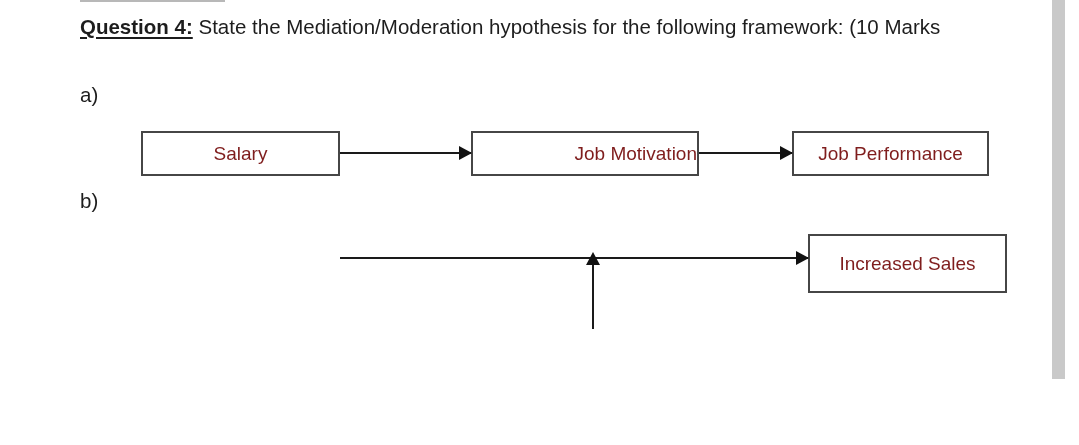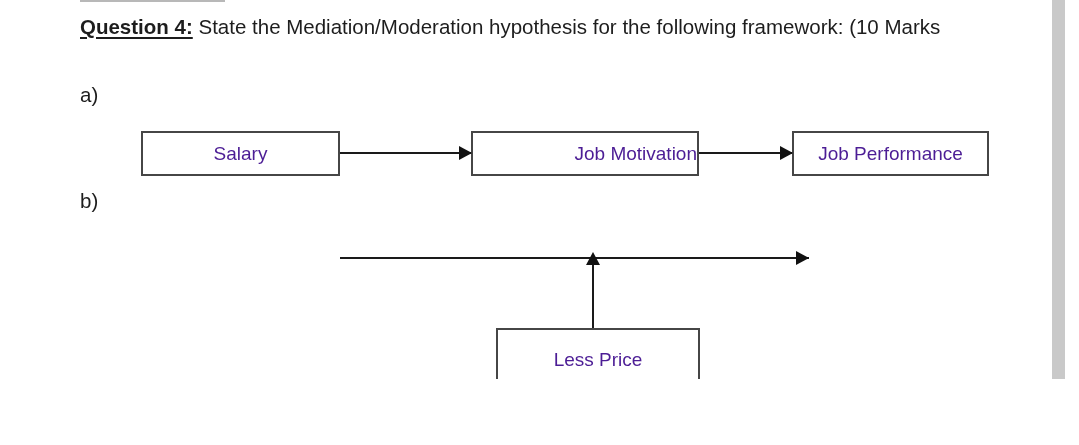--- a/index.html
+++ b/index.html
@@ -64,21 +64,21 @@
   
   .node {
     position: absolute;
     box-sizing: border-box;
     border: 2px solid #464646;
     background: #ffffff;
     display: flex;
     align-items: center;
     justify-content: center;
     font-size: 19px;
-    color: #4c1d95;
+    color: #7f1d1d;
     z-index: 2;
   }
 
   
   .node-salary          { left: 141px; top: 131px; width: 199px; height: 45px; }
   .node-job-motivation  { left: 471px; top: 131px; width: 228px; height: 45px; justify-content: flex-end; }
   .node-job-performance { left: 792px; top: 131px; width: 197px; height: 45px; }
 
   
   .node-product-quality { left: 141px; top: 234px; width: 199px; height: 59px; }
@@ -182,20 +182,20 @@
   <div class="node node-job-performance">
     <span>Job Performance</span>
   </div>
 
   <div class="conn-h conn-b1"></div>
   <div class="arrow-right ah-b1"></div>
 
   <div class="conn-v conn-b2"></div>
   <div class="arrow-up ah-b2"></div>
 
-  <div class="node node-less-price">
-    <span>Less Price</span>
+  <div class="node node-increased-sales">
+    <span>Increased Sales</span>
   </div>
 
   <div class="scrollbar-gutter"></div>
   <div class="scrollbar-track"></div>
 
 </div>
 
 </body></html>

